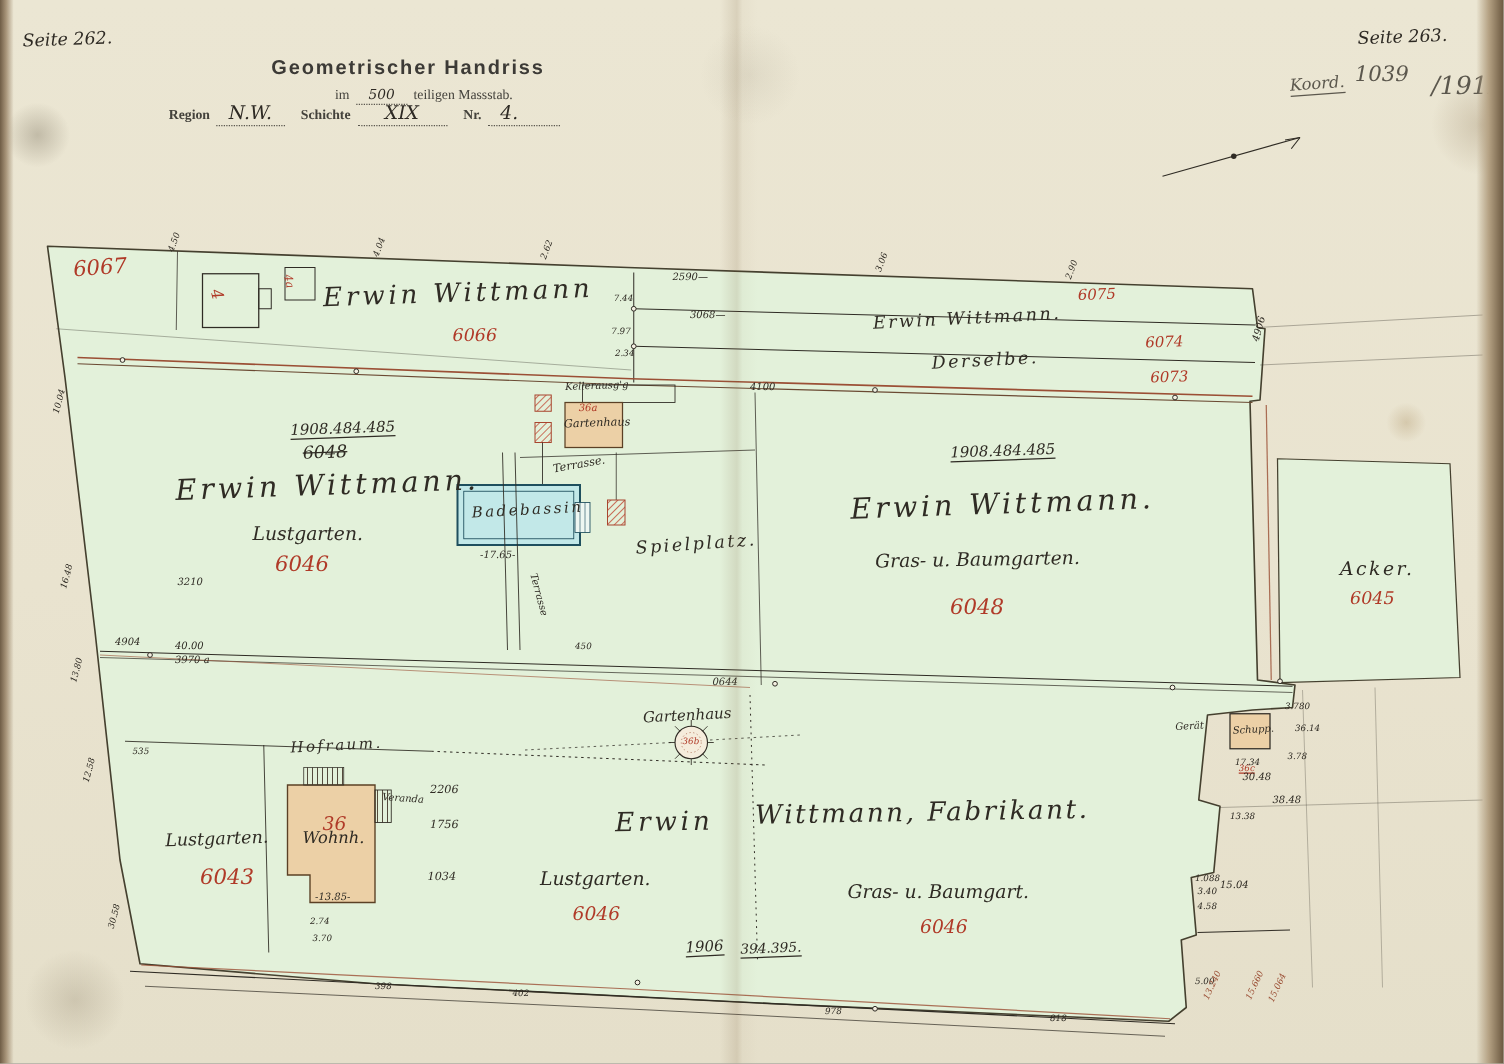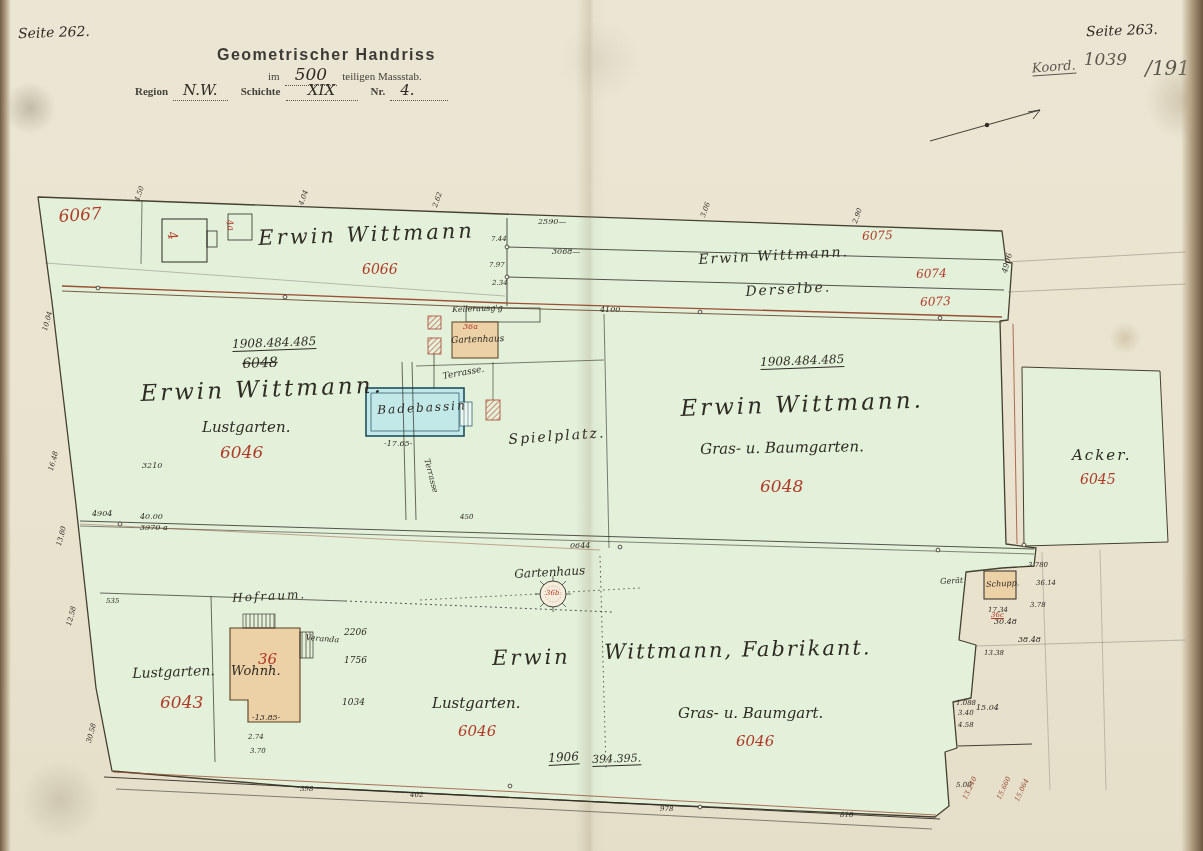--- a/index.html
+++ b/index.html
@@ -150,21 +150,21 @@
       <circle cx="987" cy="125" r="2.2" fill="#2f2b24"></circle>
     </g>
   </svg>
 
   <div class="hline hand" style="left:18px;top:24px;font-size:14px;transform:rotate(-2deg);">Seite 262.</div>
 
   <div class="hline title" style="left:217px;top:46px;">Geometrischer Handriss</div>
 
   <div class="hline" style="left:268px;top:64px;">
     <span class="sub">im</span>
-    <span class="hand dot" style="font-size:17px;">500</span>
+    <span class="hand dot" style="font-size:11px;">500</span>
     <span class="sub">teiligen Massstab.</span>
   </div>
 
   <div class="hline" style="left:135px;top:80px;">
     <span class="reglbl" style="font-weight:bold;">Region</span>
     <span class="hand dot" style="font-size:15px;">N.W.</span>
     <span class="reglbl" style="font-weight:bold;margin-left:8px;">Schichte</span>
     <span class="hand dot" style="font-size:15px;min-width:52px;text-align:center;">XIX</span>
     <span class="reglbl" style="font-weight:bold;margin-left:8px;">Nr.</span>
     <span class="hand dot" style="font-size:15px;min-width:38px;">4.</span>
@@ -221,21 +221,21 @@
       <div class="lbl script" style="left: 142px; top: 462px; font-size: 8px; color: rgb(47, 43, 36);">3210</div>
       <div class="lbl script" style="left: 460px; top: 514px; font-size: 7px; color: rgb(47, 43, 36);">450</div>
       <div class="lbl script" style="left: 570px; top: 542px; font-size: 8px; color: rgb(47, 43, 36);">0644</div>
       <div class="lbl script" style="left: 514px; top: 568px; font-size: 12px; color: rgb(47, 43, 36); transform: rotate(-3deg);">Gartenhaus</div>
       <div class="lbl script" style="left: 546px; top: 590px; font-size: 7px; color: rgb(176, 58, 40);">36b</div>
       <div class="lbl script" style="left: 232px; top: 592px; font-size: 12px; color: rgb(47, 43, 36); transform: rotate(-3deg); letter-spacing: 2px;">Hofraum.</div>
       <div class="lbl script" style="left: 106px; top: 598px; font-size: 7px; color: rgb(47, 43, 36);">535</div>
       <div class="lbl script" style="left: 344px; top: 628px; font-size: 9px; color: rgb(47, 43, 36);">2206</div>
       <div class="lbl script" style="left: 344px; top: 656px; font-size: 9px; color: rgb(47, 43, 36);">1756</div>
       <div class="lbl script" style="left: 342px; top: 698px; font-size: 9px; color: rgb(47, 43, 36);">1034</div>
-      <div class="lbl script" style="left: 231px; top: 664px; font-size: 13px; color: rgb(47, 43, 36);">Wohnh.</div>
+      <div class="lbl script" style="left: 242px; top: 664px; font-size: 13px; color: rgb(47, 43, 36);">Wohnh.</div>
       <div class="lbl script" style="left: 258px; top: 652px; font-size: 15px; color: rgb(176, 58, 40);">36</div>
       <div class="lbl script" style="left: 306px; top: 634px; font-size: 8px; color: rgb(47, 43, 36); transform: rotate(4deg);">Veranda</div>
       <div class="lbl script" style="left: 252px; top: 714px; font-size: 8px; color: rgb(47, 43, 36);">-13.85-</div>
       <div class="lbl script" style="left: 248px; top: 734px; font-size: 7px; color: rgb(47, 43, 36);">2.74</div>
       <div class="lbl script" style="left: 250px; top: 748px; font-size: 7px; color: rgb(47, 43, 36);">3.70</div>
       <div class="lbl script" style="left: 132px; top: 666px; font-size: 14px; color: rgb(47, 43, 36); transform: rotate(-2deg);">Lustgarten.</div>
       <div class="lbl script" style="left: 160px; top: 694px; font-size: 17px; color: rgb(176, 58, 40);">6043</div>
       <div class="lbl script" style="left: 492px; top: 648px; font-size: 21px; color: rgb(47, 43, 36); transform: rotate(-1deg); letter-spacing: 3px;">Erwin</div>
       <div class="lbl script" style="left: 604px; top: 642px; font-size: 21px; color: rgb(47, 43, 36); transform: rotate(-1deg); letter-spacing: 2px;">Wittmann, Fabrikant.</div>
       <div class="lbl script" style="left: 432px; top: 696px; font-size: 15px; color: rgb(47, 43, 36);">Lustgarten.</div>

